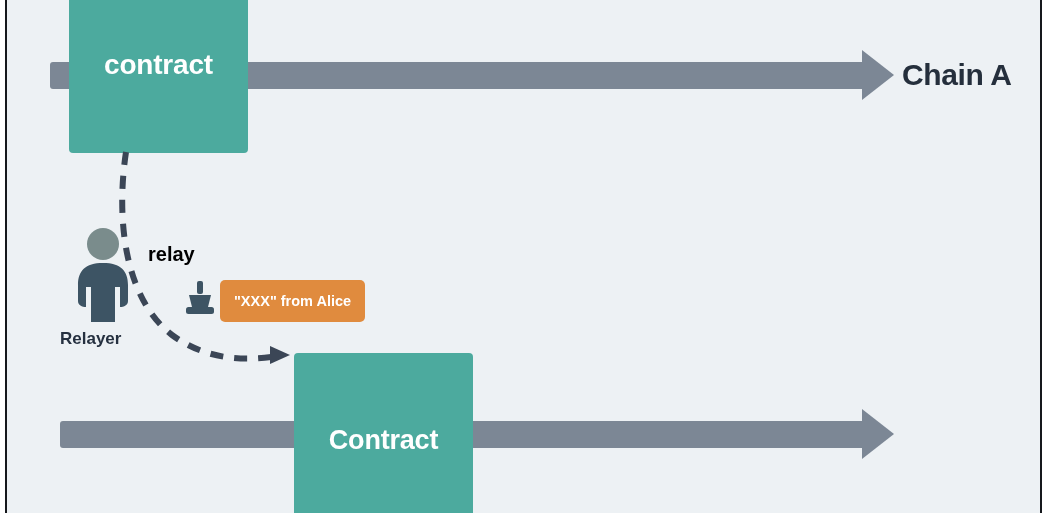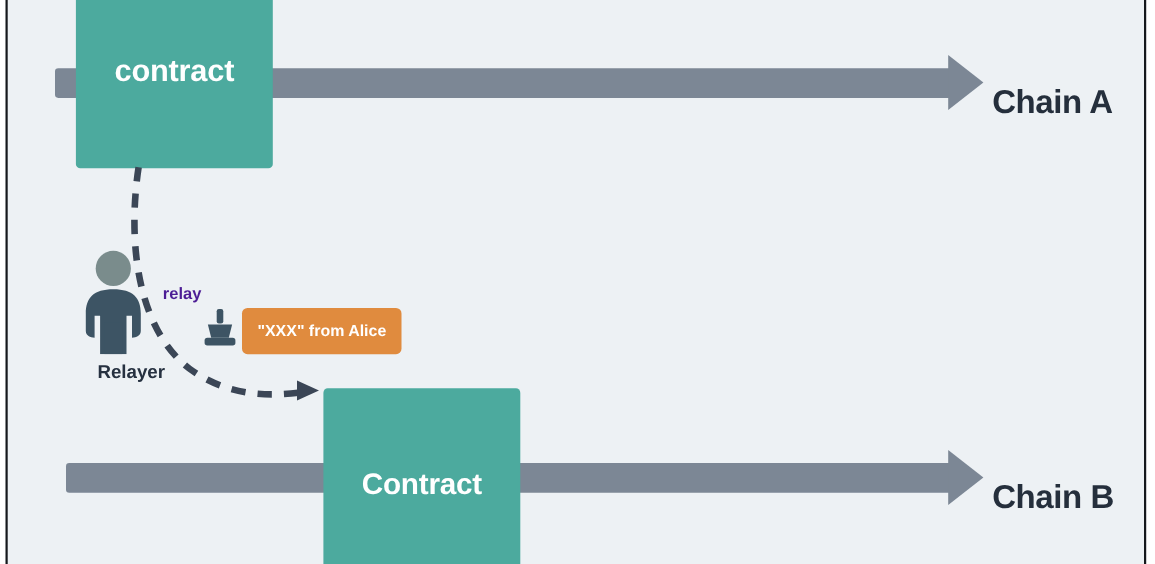--- a/index.html
+++ b/index.html
@@ -80,58 +80,57 @@
   }
 
   
   .chain-label {
     position: absolute;
     color: #252f3c;
     font-weight: bold;
     font-size: 30px;
     letter-spacing: -0.4px;
     white-space: nowrap;
-    margin-top: 19px;
   }
 
   
   #relayer-figure {
     position: absolute;
     left: 65px;
     top: 227px;
     width: 62px;
     height: 95px;
   }
   #relayer-label {
     position: absolute;
     left: 53px;
     top: 329px;
     width: 90px;
-    text-align: right;
+    text-align: left;
     font-size: 17px;
     font-weight: bold;
     color: #263140;
     white-space: nowrap;
   }
 
   
   #relay-curve {
     position: absolute;
     left: 95px;
     top: 148px;
     width: 210px;
     height: 225px;
   }
   #relay-text {
     position: absolute;
     left: 141px;
-    top: 259px;
-    font-size: 15px;
-    font-weight: bold;
-    color: #4c1d95;
+    top: 243px;
+    font-size: 20px;
+    font-weight: bold;
+    color: #000000;
     white-space: nowrap;
   }
 
   
   #stamp-icon {
     position: absolute;
     left: 175px;
     top: 279px;
     width: 36px;
     height: 38px;
@@ -185,20 +184,19 @@
       <rect x="15" y="2" width="6" height="13" rx="2" fill="#3d5464"></rect>
       <path d="M 7 16 L 29 16 L 26 28 L 10 28 Z" fill="#3d5464"></path>
       <rect x="4" y="28" width="28" height="7" rx="2.5" fill="#3d5464"></rect>
     </svg>
     <div id="message-badge">
       <span>"XXX" from Alice</span>
     </div>
 
     <div class="rail" style="left:53px; top:421px; width:807px;"></div>
     <div class="rail-head" style="left:855px; top:409px;"></div>
-    <div class="chain-label" style="left:895px; top:417px;">Chain B</div>
 
     <div class="contract-box" id="replica-contract">
       <span class="line">Contract</span>
     </div>
 
   </div>
 </div>
 
 </body></html>

